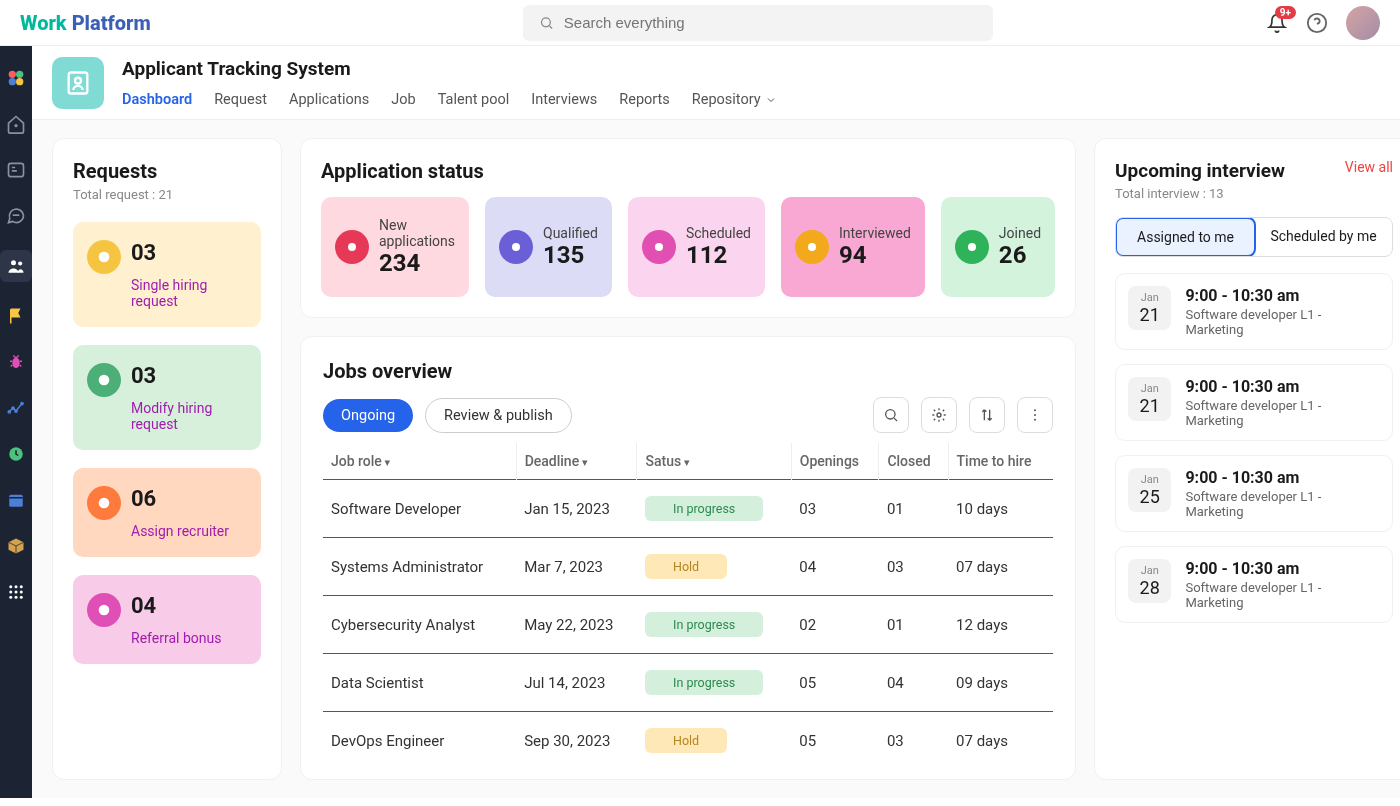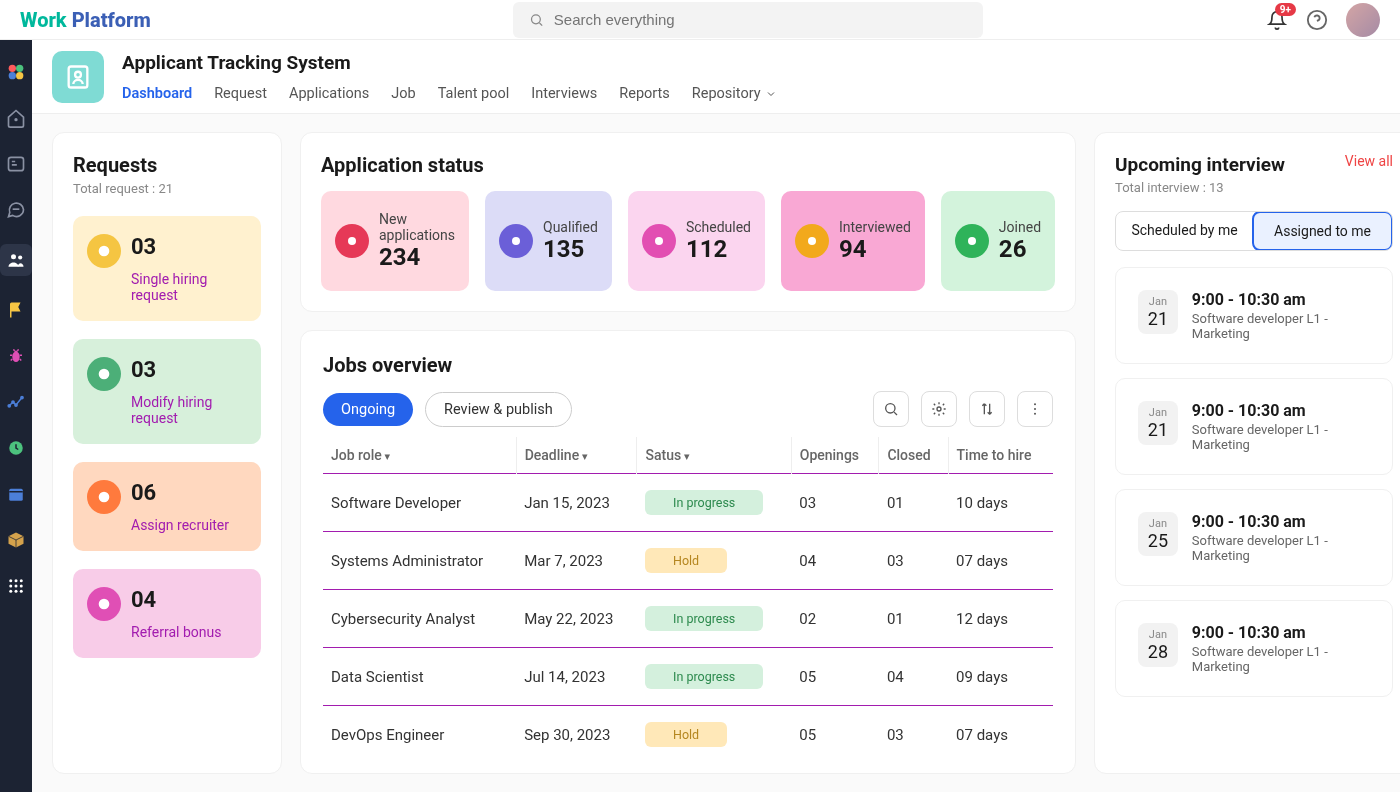--- a/index.html
+++ b/index.html
@@ -1,17 +1,17 @@
 <!DOCTYPE html>
 <html><head>
 <meta charset="utf-8">
 <style>
 * { box-sizing: border-box; margin: 0; padding: 0; }
 body { font-family: -apple-system, BlinkMacSystemFont, "Segoe UI", Roboto, sans-serif; background: #fff; color: #1a1a1a; width: 1400px; height: 806px; overflow: hidden; }
-.top-bar { height: 40px; display: flex; align-items: center; padding: 0 20px; border-bottom: 1px solid #eee; gap: 22px; }
+.top-bar { height: 46px; display: flex; align-items: center; padding: 0 20px; border-bottom: 1px solid #eee; gap: 32px; }
 .logo { font-weight: 800; font-size: 20px; }
 .logo-work { color: #00b89c; }
 .logo-platform { color: #3b5fb5; }
 .search-box { width: 470px; height: 36px; background: #f3f3f3; border-radius: 6px; display: flex; align-items: center; padding: 0 16px; gap: 10px; margin-left: 340px; }
 .search-box input { border: none; background: transparent; outline: none; font-size: 15px; width: 100%; }
 .top-right { margin-left: auto; display: flex; align-items: center; gap: 18px; }
 .bell-wrap { position: relative; width: 22px; height: 22px; display: flex; align-items: center; justify-content: center; }
 .badge { position: absolute; top: -6px; right: -8px; background: #e63946; color: #fff; font-size: 10px; font-weight: 700; border-radius: 999px; padding: 1px 5px; }
 .avatar { width: 34px; height: 34px; border-radius: 50%; background: linear-gradient(135deg,#d4a5a5,#a58ba5); }
 .layout { display: flex; height: 752px; }
@@ -55,21 +55,21 @@
 td { padding: 16px 8px; border-top: 1px solid #a21caf; font-size: 15px; color: #333; }
 .status-pill { display: inline-block; padding: 5px 28px; border-radius: 6px; font-size: 12.5px; }
 .sp-progress { background: #d4f0dd; color: #2d8a4e; }
 .sp-hold { background: #ffe8b8; color: #b5861f; }
 .upcoming-panel { width: 320px; padding: 20px; overflow: hidden; }
 .upc-head { display: flex; align-items: flex-start; justify-content: space-between; }
 .view-all { color: #ef4444; font-size: 14px; cursor: pointer; }
 .tab-toggle { display: flex; border: 1px solid #ddd; border-radius: 8px; overflow: hidden; margin: 16px 0; font-size: 14px; }
 .tab-toggle .t { flex: 1; text-align: center; padding: 10px; cursor: pointer; }
 .tab-toggle .t.active { background: #eaf1ff; border: 2px solid #2563eb; border-radius: 8px; margin: -1px; }
-.interview-item { display: flex; gap: 14px; padding: 22px; border: 1px solid #f0f0f0; border-radius: 10px; margin-bottom: 14px; }
+.interview-item { display: flex; gap: 14px; padding: 12px; border: 1px solid #f0f0f0; border-radius: 10px; margin-bottom: 14px; }
 .date-box { width: 44px; height: 44px; background: #f2f2f2; border-radius: 8px; text-align: center; display: flex; flex-direction: column; justify-content: center; }
 .date-month { font-size: 11px; color: #888; }
 .date-day { font-size: 18px; font-weight: 400; }
 .int-time { font-size: 16px; font-weight: 700; margin-bottom: 2px; }
 .int-desc { font-size: 13px; color: #666; }
 svg { display: block; }
 </style>
 </head>
 <body>
 
@@ -424,22 +424,22 @@
 
       <div class="panel upcoming-panel">
         <div class="upc-head">
           <div>
             <div class="section-title" style="font-size:19px">Upcoming interview</div>
             <div class="sub-text" style="margin-bottom:0">Total interview : 13</div>
           </div>
           <div class="view-all">View all</div>
         </div>
         <div class="tab-toggle">
+          <div class="t active">Assigned to me</div>
           <div class="t">Scheduled by me</div>
-          <div class="t active">Assigned to me</div>
         </div>
         <div id="interview-list">
             <div class="interview-item">
               <div class="date-box">
                 <div class="date-month">Jan</div>
                 <div class="date-day">21</div>
               </div>
               <div>
                 <div class="int-time">9:00 - 10:30 am</div>
                 <div class="int-desc">Software developer L1 - Marketing</div>

